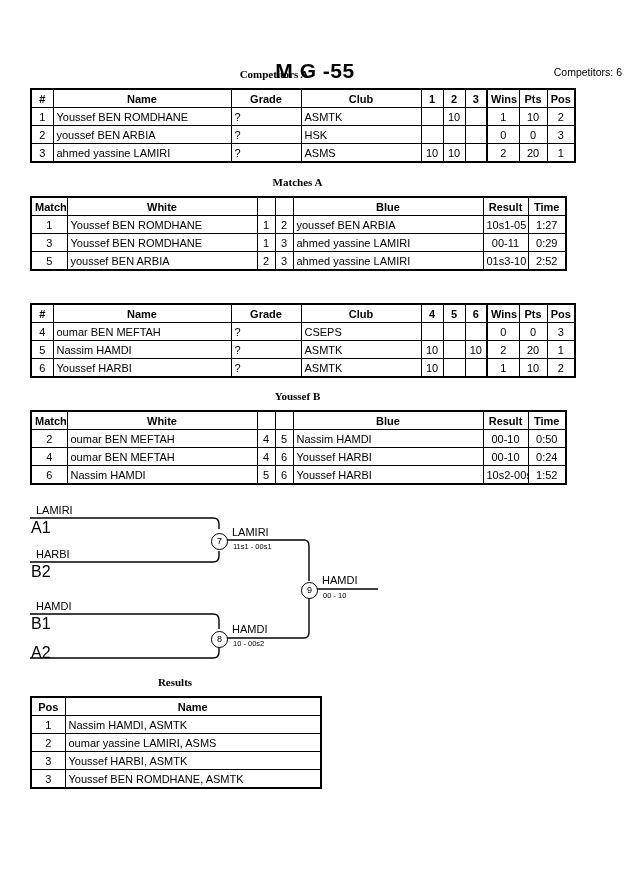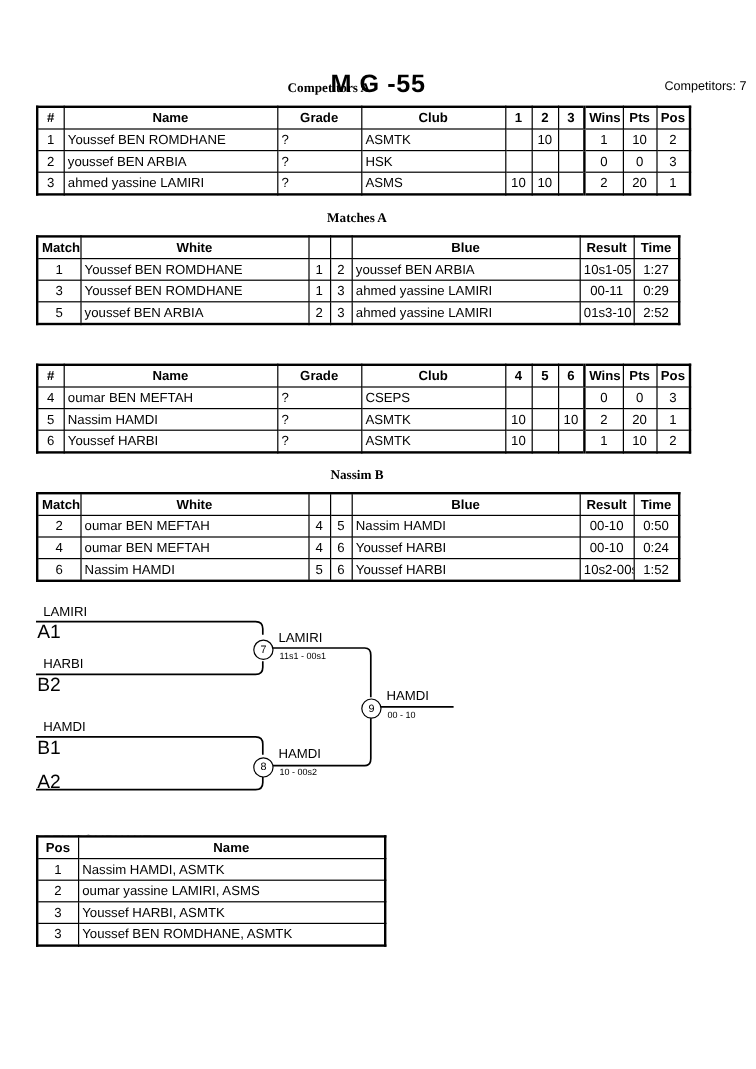--- a/index.html
+++ b/index.html
@@ -112,21 +112,21 @@
     line-height: 15px;
     text-align: center;
   }
 </style>
 </head>
 <body>
 
 <div class="page">
 
   <div class="doc-title">M G -55</div>
-  <div class="competitors-count">Competitors: 7</div>
+  <div class="competitors-count">Competitors: 6</div>
 
   <div class="section-caption" style="left:30px; top:68px; width:488px;">Competitors A</div>
   <table class="grid" style="left:30px; top:88px; width:488px;">
     <colgroup>
       <col style="width:22px">
         <col style="width:178px">
         <col style="width:70px">
         <col style="width:120px">
       <col style="width:22px">
         <col style="width:22px">
@@ -302,21 +302,21 @@
         <td class="c-center">10</td>
         <td class="c-center"></td>
         <td class="c-center"></td>
         <td class="c-center thick-l">1</td>
         <td class="c-center">10</td>
         <td class="c-center">2</td>
       </tr>
     </tbody>
   </table>
 
-  <div class="section-caption" style="left:30px; top:390px; width:535px;">Nassim B</div>
+  <div class="section-caption" style="left:30px; top:390px; width:535px;">Youssef B</div>
   <table class="grid" style="left:30px; top:410px; width:535px;">
     <colgroup>
       <col style="width:36px">
         <col style="width:190px">
         <col style="width:18px">
         <col style="width:18px">
       <col style="width:190px">
         <col style="width:45px">
         <col style="width:38px">
     </colgroup>
@@ -394,20 +394,21 @@
   <div class="bk-score" style="left:233px; top:542px;">11s1 - 00s1</div>
 
   <div class="bk-num" style="left:211px; top:631px;">8</div>
   <div class="bk-name" style="left:232px; top:623px;">HAMDI</div>
   <div class="bk-score" style="left:233px; top:639px;">10 - 00s2</div>
 
   <div class="bk-num" style="left:301px; top:582px;">9</div>
   <div class="bk-name" style="left:322px; top:574px;">HAMDI</div>
   <div class="bk-score" style="left:323px; top:591px;">00 - 10</div>
 
+  <div class="section-caption" style="left:30px; top:676px; width:290px;">Results</div>
   <table class="grid" style="left:30px; top:696px; width:290px;">
     <colgroup>
         <col style="width:34px">
         <col style="width:256px">
       </colgroup>
     <thead>
       <tr>
         <th>Pos</th>
         <th>Name</th>
       </tr>

